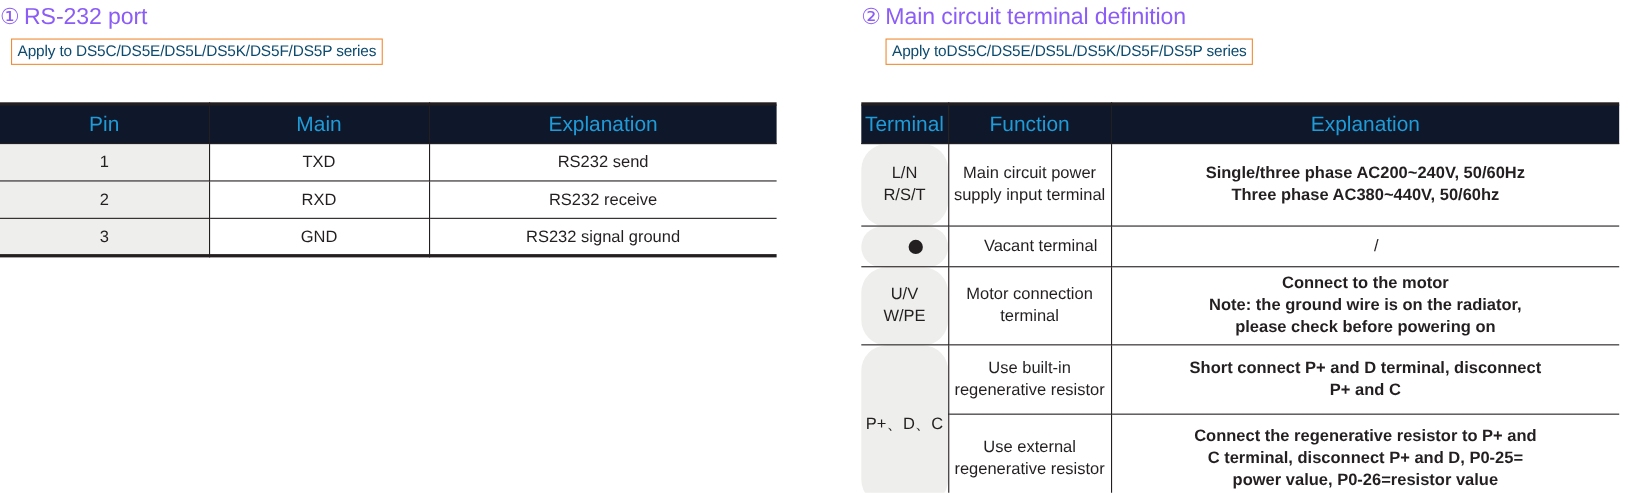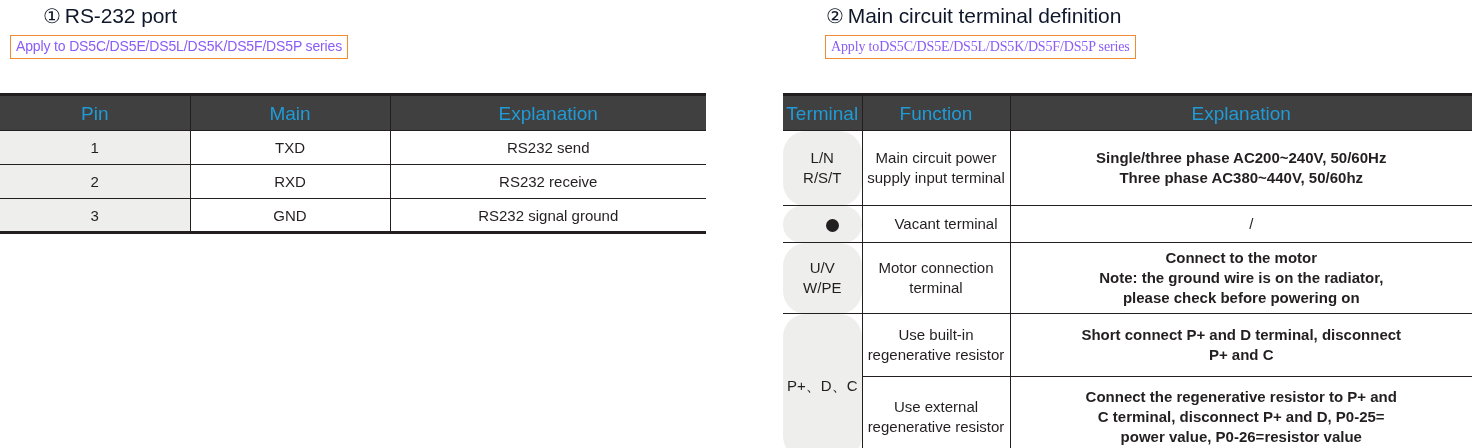--- a/index.html
+++ b/index.html
@@ -16,64 +16,63 @@
     position: relative;
   }
 
   .panel { position: absolute; top: 0; }
   #panel-left  { left: 0px;   width: 740px; }
   #panel-right { left: 783px; width: 697px; }
 
   .section-title {
     font-size: 21px;
     line-height: 26px;
-    color: #0f172a;
+    color: #8b5cf6;
     white-space: nowrap;
     padding-top: 3px;
     letter-spacing: -0.1px;
-    margin-left: 43px;
   }
   .circled-num {
     font-size: 20px;
     margin-right: 4px;
     vertical-align: baseline;
   }
 
   .apply-badge {
     display: inline-block;
     border: 1px solid #f08a33;
-    color: #8b5cf6;
+    color: #0c4a6e;
     font-size: 14px;
     line-height: 15px;
     padding: 3px 5px 4px 5px;
     margin-top: 6px;
     white-space: nowrap;
     letter-spacing: -0.15px;
   }
   #panel-left .apply-badge  { margin-left: 10px; }
-  #panel-right .apply-badge { margin-left: 42px; font-family: Liberation Serif, serif; }
+  #panel-right .apply-badge { margin-left: 22px; }
 
   table.spec {
     border-collapse: collapse;
     table-layout: fixed;
     border-top: 3px solid #231f20;
     border-bottom: 3px solid #231f20;
   }
   table.spec td, table.spec th {
     border: 1px solid #231f20;
     text-align: center;
     vertical-align: middle;
     font-weight: normal;
     padding: 2px 2px;
   }
   table.spec tr > *:first-child { border-left: none; }
   table.spec tr > *:last-child  { border-right: none; }
   table.spec thead th {
     border-top: none;
-    background: #404040;
+    background: #0f172a;
     color: #1f9bd8;
     font-size: 19px;
     line-height: 23px;
     height: 30px;
   }
   table.spec tbody td { font-size: 15px; line-height: 19px; }
   td.key-cell { background: #eeeeec; }
   .bullet-dot {
     display: inline-block;
     width: 13px; height: 13px;

